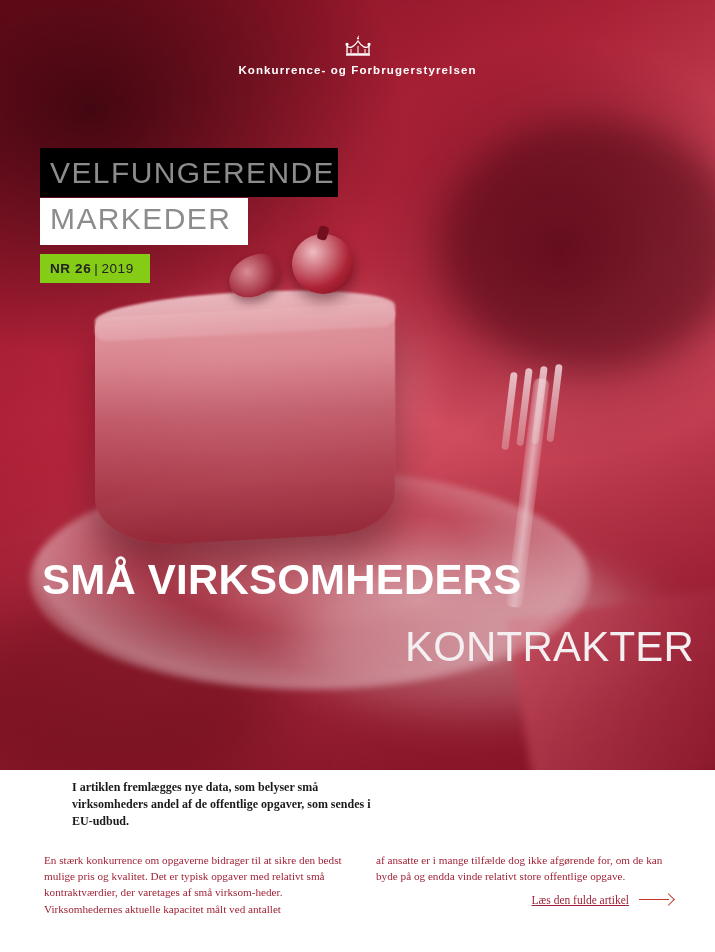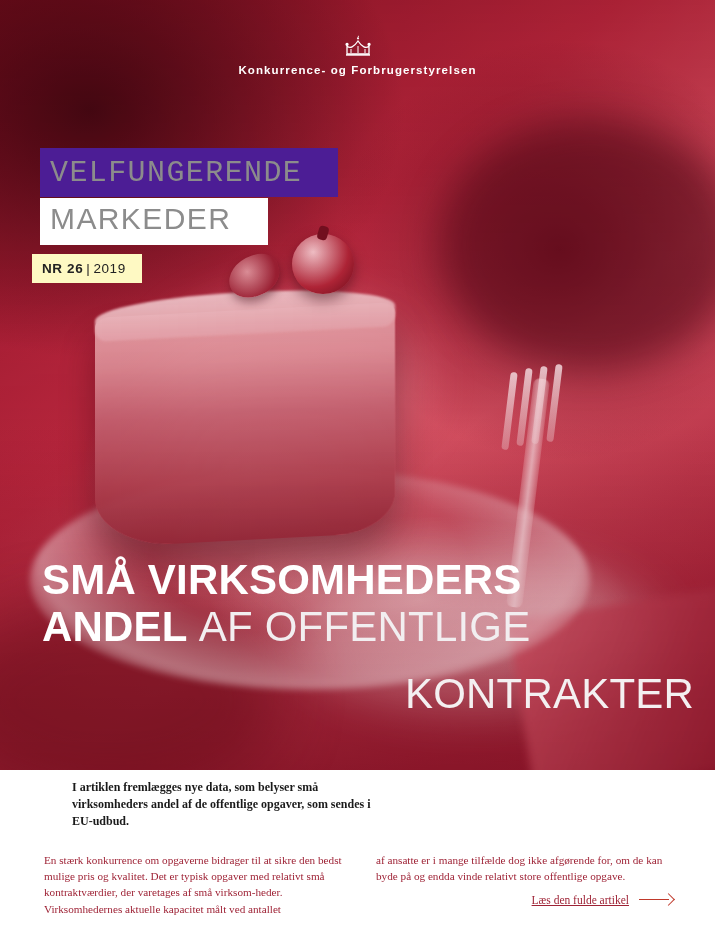--- a/index.html
+++ b/index.html
@@ -142,50 +142,49 @@
   .logo-text {
     font-size: 11.5px;
     letter-spacing: 1.1px;
     font-weight: 700;
     color: #ffffff;
   }
 
   
   .mast1 {
     position: absolute; left: 40px; top: 148px;
-    background: #4c1d95;
+    background: #000000;
     padding: 10px 18px 8px 10px;
     width: 298px;
-    font-family: Liberation Mono, monospace;
   }
   .mast1 .l1 {
     font-size: 30px;
     letter-spacing: 1.4px;
     color: #8c8c8c;
     font-weight: 400;
     line-height: 1.02;
     white-space: nowrap;
   }
   .mast2 {
     position: absolute; left: 40px; top: 198px;
     background: #ffffff;
     padding: 6px 18px 10px 10px;
-    width: 228px;
+    width: 208px;
   }
   .mast2 .l2 {
     font-size: 30px;
     letter-spacing: 1.4px;
     color: #8c8c8c;
     font-weight: 400;
     line-height: 1.02;
     white-space: nowrap;
   }
   .issue-box {
-    position: absolute; left: 32px; top: 254px;
-    background: #fef9c3;
+    position: absolute; left: 40px; top: 254px;
+    background: #84cc16;
     padding: 7px 16px 7px 10px;
   }
   .issue-box .issue {
     font-size: 13.5px;
     color: #222222;
     letter-spacing: 0.6px;
     white-space: nowrap;
   }
   .issue-box .issue b { font-weight: 700; }
   .issue-box .issue .sep { color: #222; margin: 0 3px; }
@@ -301,24 +300,20 @@
     <div class="l2">MARKEDER</div>
   </div>
   <div class="issue-box">
     <div class="issue">
       <b>NR 26</b><span class="sep">|</span><span>2019</span>
     </div>
   </div>
 
   <div class="headline">
     <div class="hl hl1">SMÅ VIRKSOMHEDERS</div>
-    <div class="hl hl2">
-      <span>ANDEL</span>
-      <span class="thin">AF OFFENTLIGE</span>
-    </div>
     <div class="hl hl3">KONTRAKTER</div>
   </div>
 
   <div class="bottom"></div>
 
   <div class="lede">I artiklen fremlægges nye data, som belyser små virksomheders andel af de offentlige opgaver, som sendes i EU-udbud.</div>
 
   <div class="cols">
     <div class="col">
       <p>En stærk konkurrence om opgaverne bidrager til at sikre den bedst mulige pris og kvalitet. Det er typisk opgaver med relativt små kontraktværdier, der varetages af små virksom-heder. Virksomhedernes aktuelle kapacitet målt ved antallet</p>

